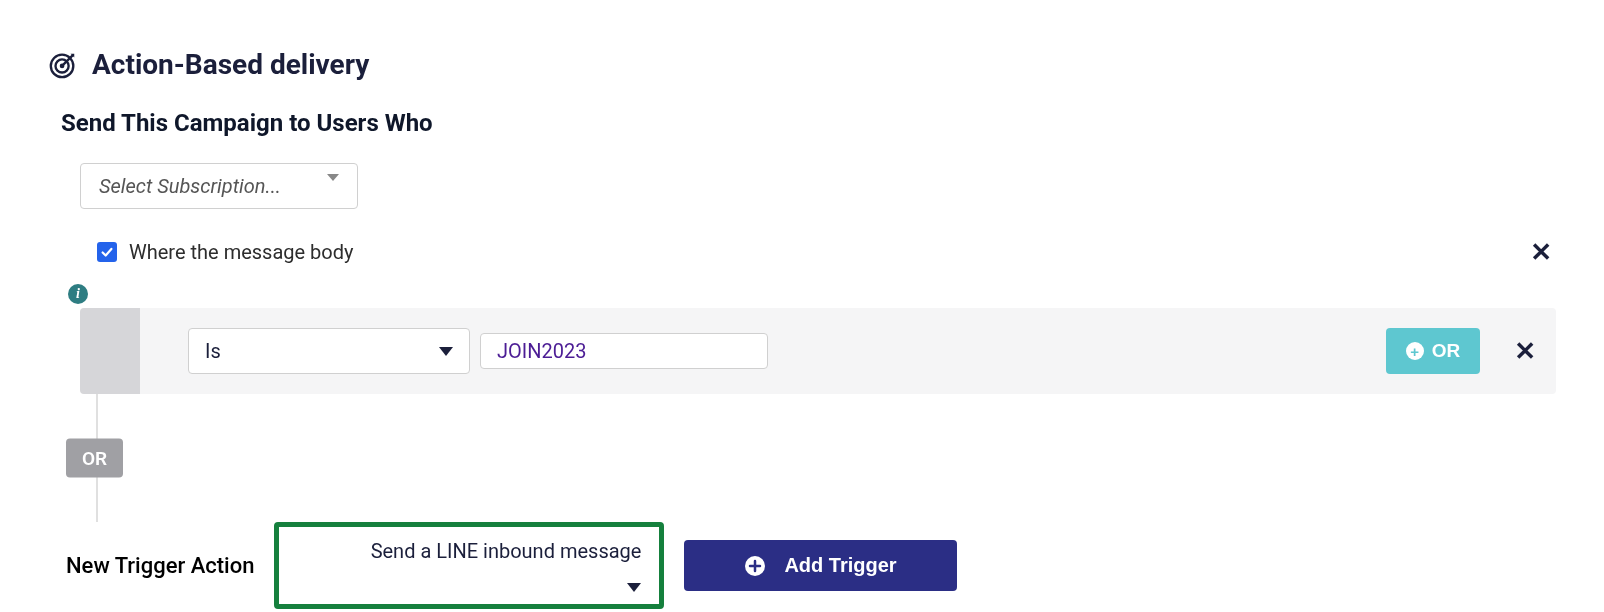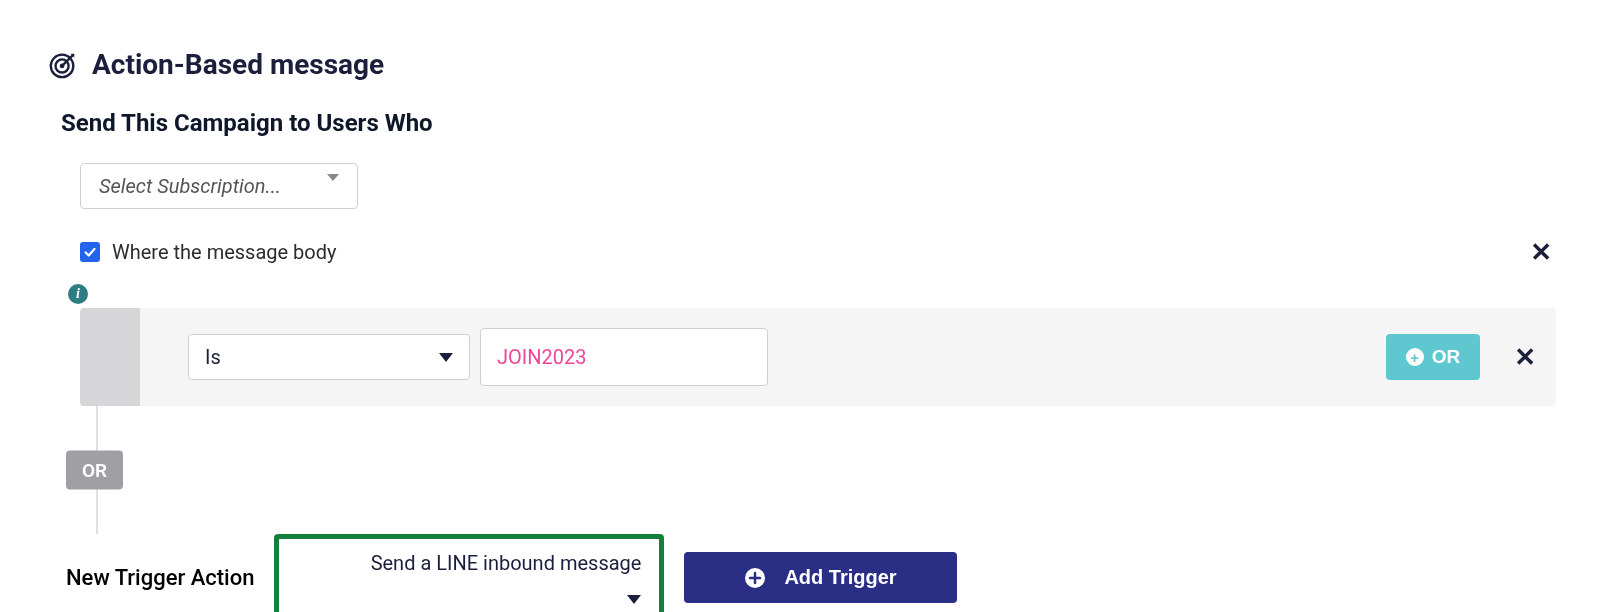--- a/index.html
+++ b/index.html
@@ -71,21 +71,21 @@
   .caret-down-dark {
     width: 0; height: 0;
     border-left: 7px solid transparent;
     border-right: 7px solid transparent;
     border-top: 9px solid #1b1f3b;
   }
   .checkbox-row {
     display: flex;
     align-items: center;
     gap: 12px;
-    margin-left: 32px;
+    margin-left: 49px;
     margin-bottom: 12px;
   }
   .checkbox {
     width: 20px;
     height: 20px;
     border-radius: 3px;
     background: #2463eb;
     display: inline-flex;
     align-items: center;
     justify-content: center;
@@ -154,24 +154,24 @@
     justify-content: space-between;
     min-width: 282px;
     cursor: pointer;
   }
   .text-input {
     background: #fff;
     border: 1px solid #d0d0d0;
     border-radius: 4px;
     padding: 10px 16px;
     font-size: 20px;
-    color: #ec4899;
+    color: #4c1d95;
     min-width: 278px;
     font-family: inherit;
-    height: 58px;
+    height: 36px;
   }
   .or-btn {
     background: #5ec7d0;
     color: #fff;
     border: none;
     border-radius: 4px;
     padding: 12px 20px;
     font-size: 19px;
     font-weight: 600;
     display: inline-flex;
@@ -279,21 +279,21 @@
 <div class="header-row">
   <span class="target-icon">
     <svg viewBox="0 0 32 32" width="30" height="30">
       <circle cx="15" cy="17" r="12" fill="none" stroke="#1b1f3b" stroke-width="2.5"></circle>
       <circle cx="15" cy="17" r="7" fill="none" stroke="#1b1f3b" stroke-width="2.5"></circle>
       <circle cx="15" cy="17" r="2.5" fill="#1b1f3b"></circle>
       <line x1="15" y1="17" x2="26" y2="6" stroke="#1b1f3b" stroke-width="2.5" stroke-linecap="round"></line>
       <path d="M24 4 L28 4 L28 8 Z" fill="#1b1f3b"></path>
     </svg>
   </span>
-  <h1 class="page-title">Action-Based message</h1>
+  <h1 class="page-title">Action-Based delivery</h1>
 </div>
 
 <h2 class="subtitle">Send This Campaign to Users Who</h2>
 
 <div class="inbound-row">
   <div class="subscription-select">
     <span>Select Subscription...</span>
     <span class="caret-down"></span>
   </div>
 </div>

